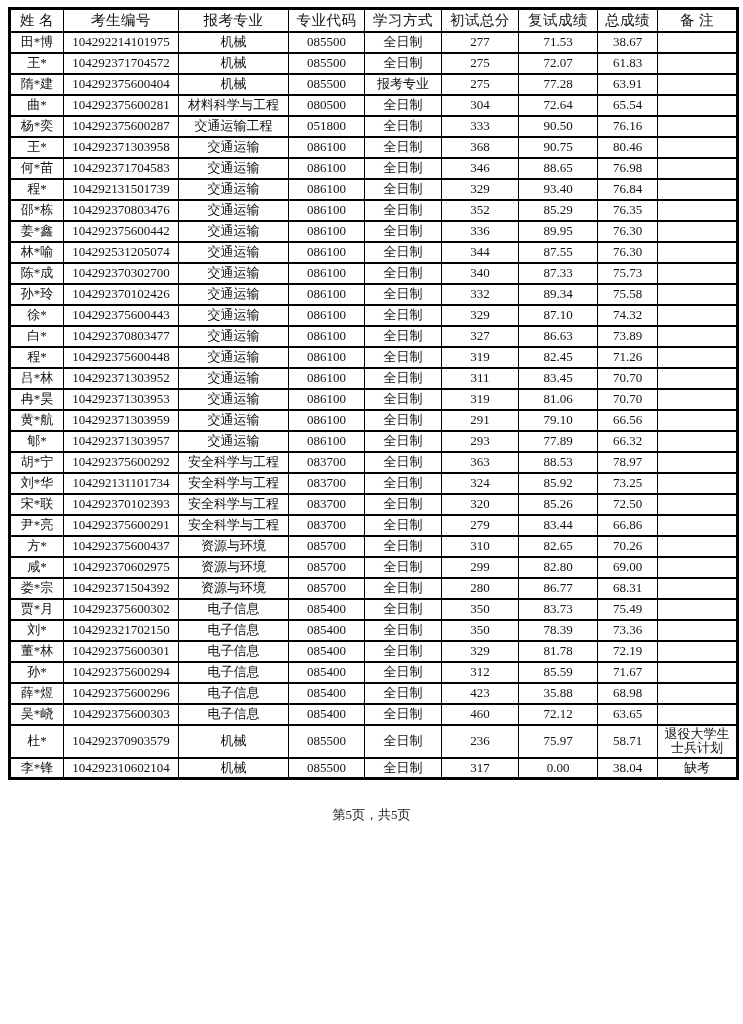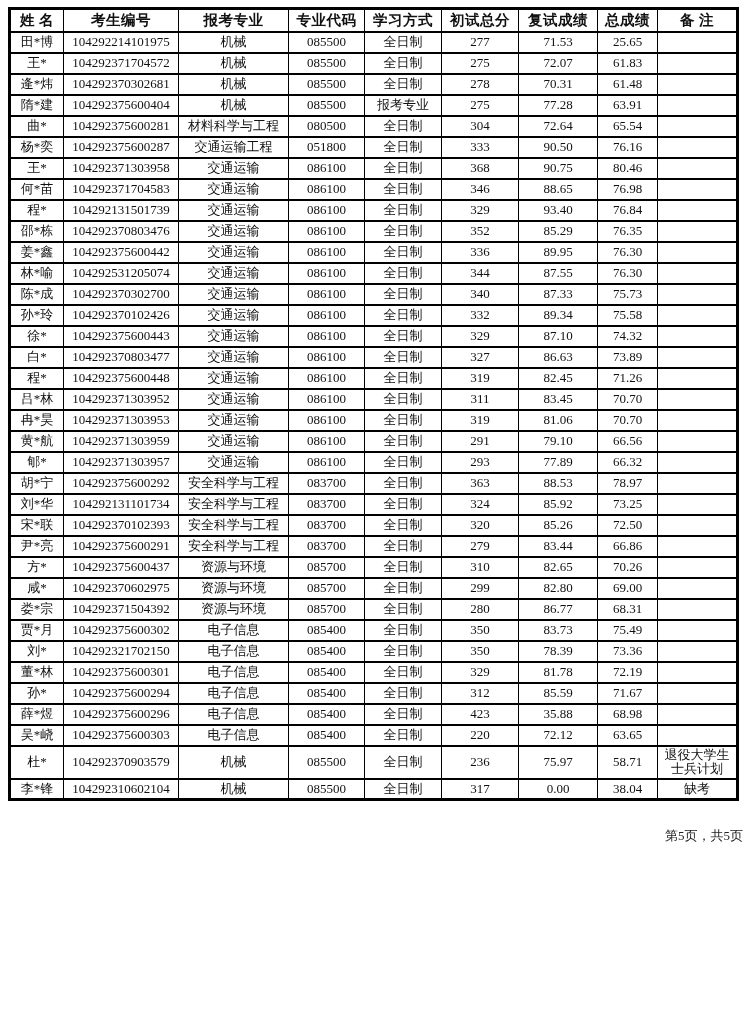--- a/index.html
+++ b/index.html
@@ -28,28 +28,28 @@
     font-size: 13px;
     line-height: 1.12;
     padding: 1px 2px;
     height: 21px;
     overflow: hidden;
     white-space: normal;
     word-break: break-all;
   }
   thead th {
     font-size: 14.5px;
-    font-weight: bold;
+    font-weight: normal;
     height: 23px;
     letter-spacing: 0.5px;
     margin-top: 28px;
   }
   td:nth-child(9) { padding: 1px 6px; }
   .footer {
-    text-align: right;
+    text-align: center;
     font-size: 13px;
     margin-top: 26px;
     color: #222;
   }
 </style>
 </head>
 <body>
 
 <div class="page">
 
@@ -80,43 +80,32 @@
     </thead>
     <tbody>
         <tr>
           <td>田*博</td>
           <td>104292214101975</td>
           <td>机械</td>
           <td>085500</td>
           <td>全日制</td>
           <td>277</td>
           <td>71.53</td>
-          <td>25.65</td>
+          <td>38.67</td>
           <td></td>
         </tr>
         <tr>
           <td>王*</td>
           <td>104292371704572</td>
           <td>机械</td>
           <td>085500</td>
           <td>全日制</td>
           <td>275</td>
           <td>72.07</td>
           <td>61.83</td>
-          <td></td>
-        </tr>
-        <tr>
-          <td>逄*炜</td>
-          <td>104292370302681</td>
-          <td>机械</td>
-          <td>085500</td>
-          <td>全日制</td>
-          <td>278</td>
-          <td>70.31</td>
-          <td>61.48</td>
           <td></td>
         </tr>
         <tr>
           <td>隋*建</td>
           <td>104292375600404</td>
           <td>机械</td>
           <td>085500</td>
           <td>报考专业</td>
           <td>275</td>
           <td>77.28</td>
@@ -441,21 +430,21 @@
           <td>35.88</td>
           <td>68.98</td>
           <td></td>
         </tr>
         <tr>
           <td>吴*峣</td>
           <td>104292375600303</td>
           <td>电子信息</td>
           <td>085400</td>
           <td>全日制</td>
-          <td>220</td>
+          <td>460</td>
           <td>72.12</td>
           <td>63.65</td>
           <td></td>
         </tr>
         <tr>
           <td>杜*</td>
           <td>104292370903579</td>
           <td>机械</td>
           <td>085500</td>
           <td>全日制</td>

